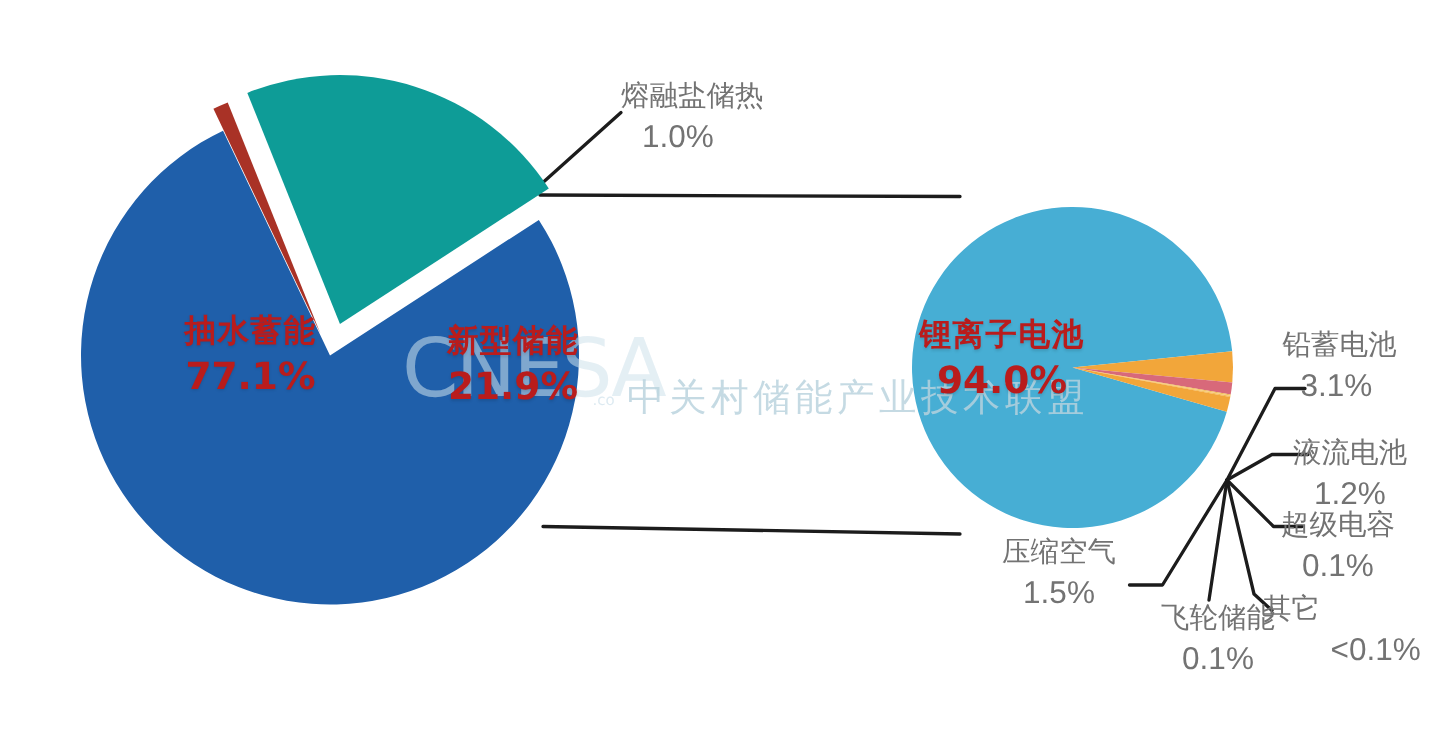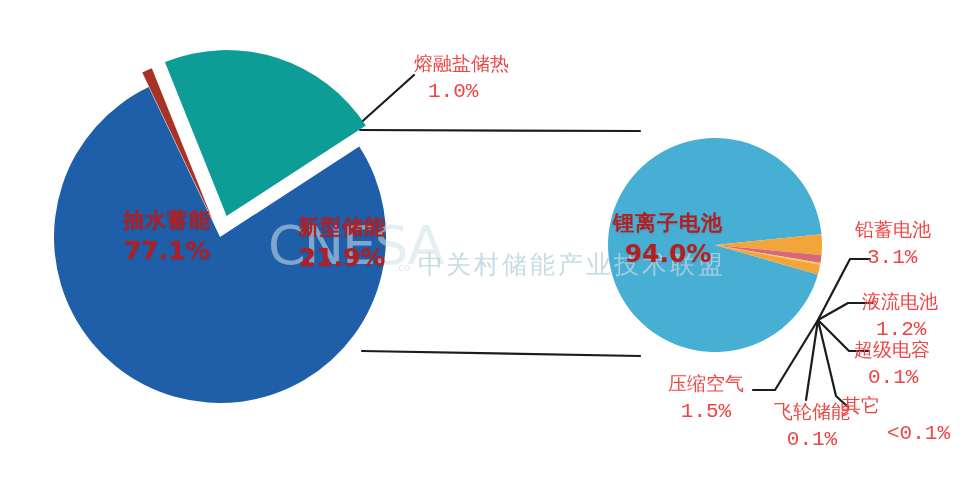--- a/index.html
+++ b/index.html
@@ -64,23 +64,23 @@
     text-align: center;
     white-space: nowrap;
     font-family: "DejaVu Sans", sans-serif;
     text-shadow: 0 1px 2px rgba(0,0,0,.13);
     pointer-events: none;
   }
   .slice-label .nm { display: block; font-size: 21px; line-height: 30px; letter-spacing: 1px; }
   .slice-label .pc { display: block; font-size: 25px; line-height: 32px; letter-spacing: 0px; }
   .callout {
     position: absolute;
-    color: #ef4444;
+    color: #737373;
     white-space: nowrap;
-    font-family: Liberation Mono, monospace;
+    font-family: Liberation Sans, sans-serif;
     pointer-events: none;
   }
   .callout .nm { display: block; font-size: 19px; line-height: 26px; font-weight: 500; letter-spacing: 0px; }
   .callout .pc { display: block; font-size: 21px; line-height: 28px; font-weight: 400; }
   .callout.ctr { text-align: center; }
   .callout.lft { text-align: left; }
 </style>
 </head>
 <body>
 
@@ -175,18 +175,18 @@
   <div class="callout lft" style="left:842px; top:394px;">
     <span class="nm">其它</span>
     <span class="pc" style="padding-left:0px;margin-left:45px;">&lt;0.1%</span>
   </div>
 
   <div class="callout ctr" style="left:766px; top:400px; width:92px;">
     <span class="nm">飞轮储能</span>
     <span class="pc">0.1%</span>
   </div>
 
-  <div class="callout ctr" style="left:660px; top:372px; width:92px;">
+  <div class="callout ctr" style="left:660px; top:356px; width:92px;">
     <span class="nm">压缩空气</span>
     <span class="pc">1.5%</span>
   </div>
 
 </div>
 
 </body></html>

